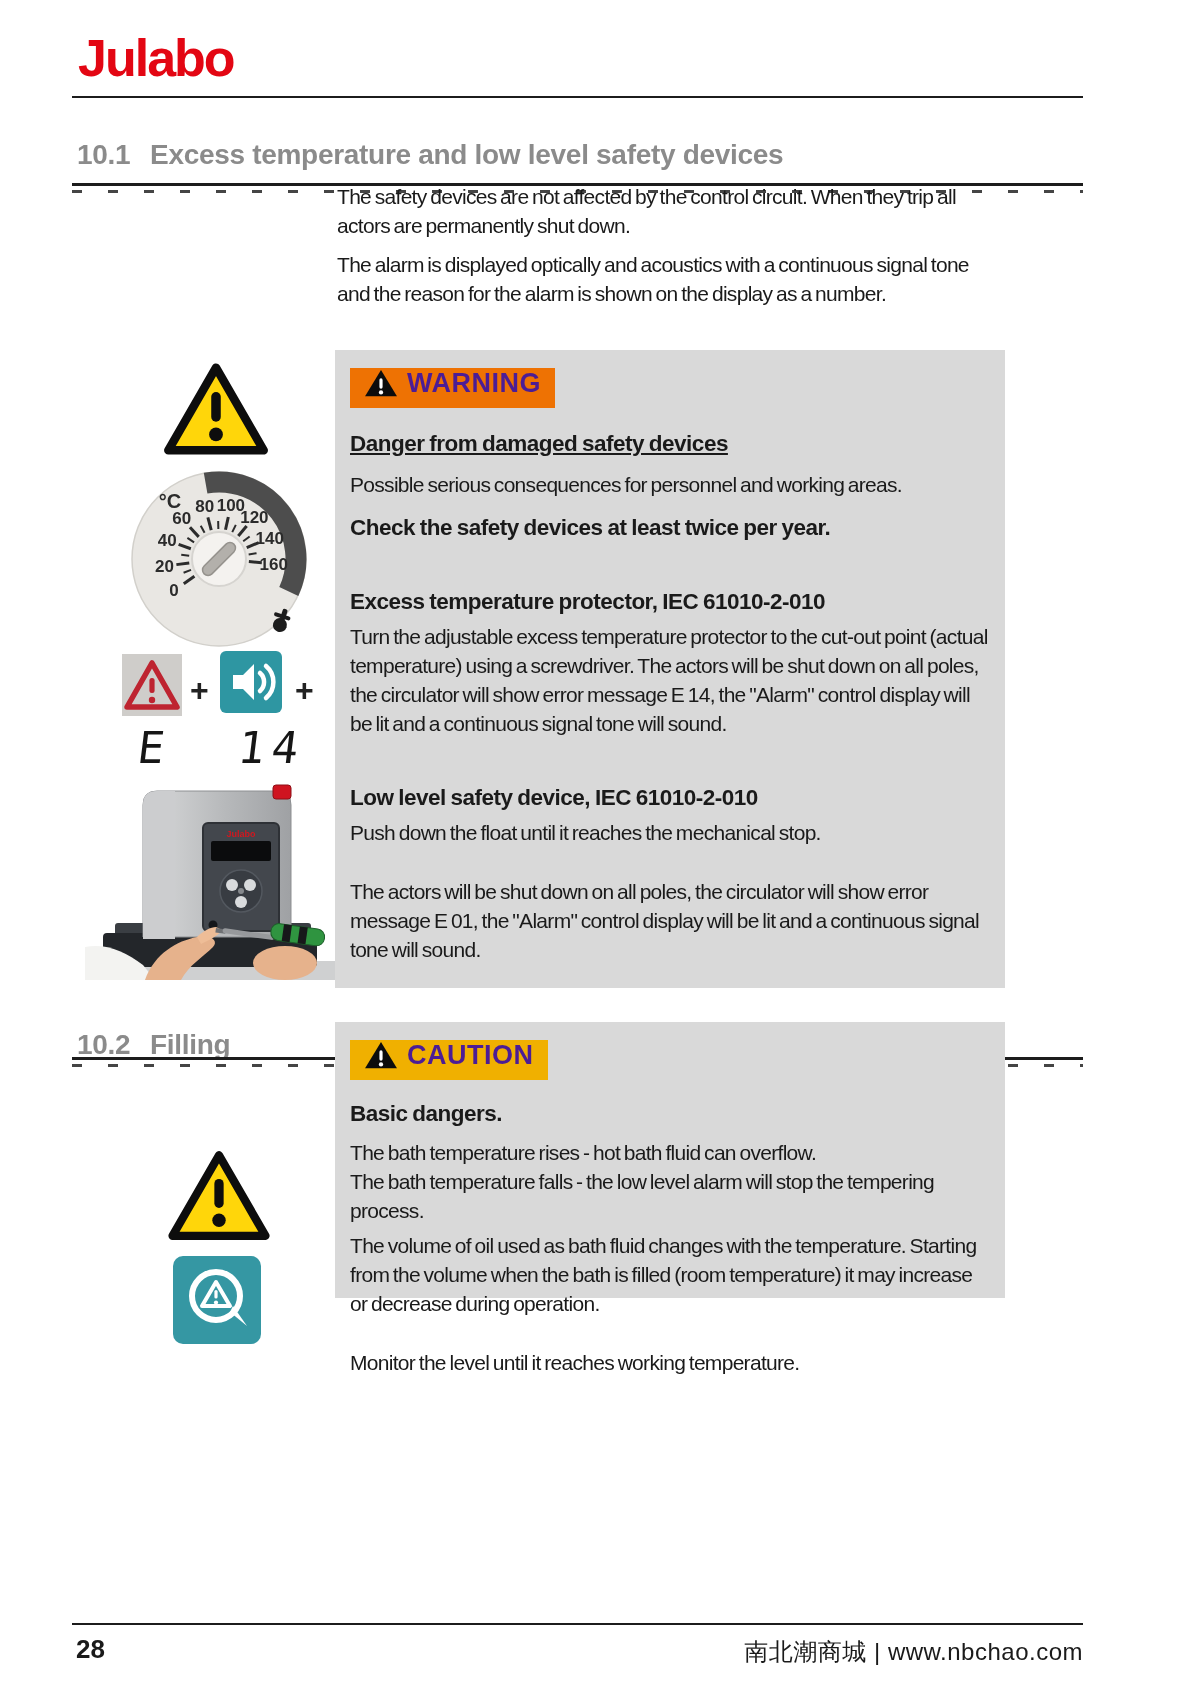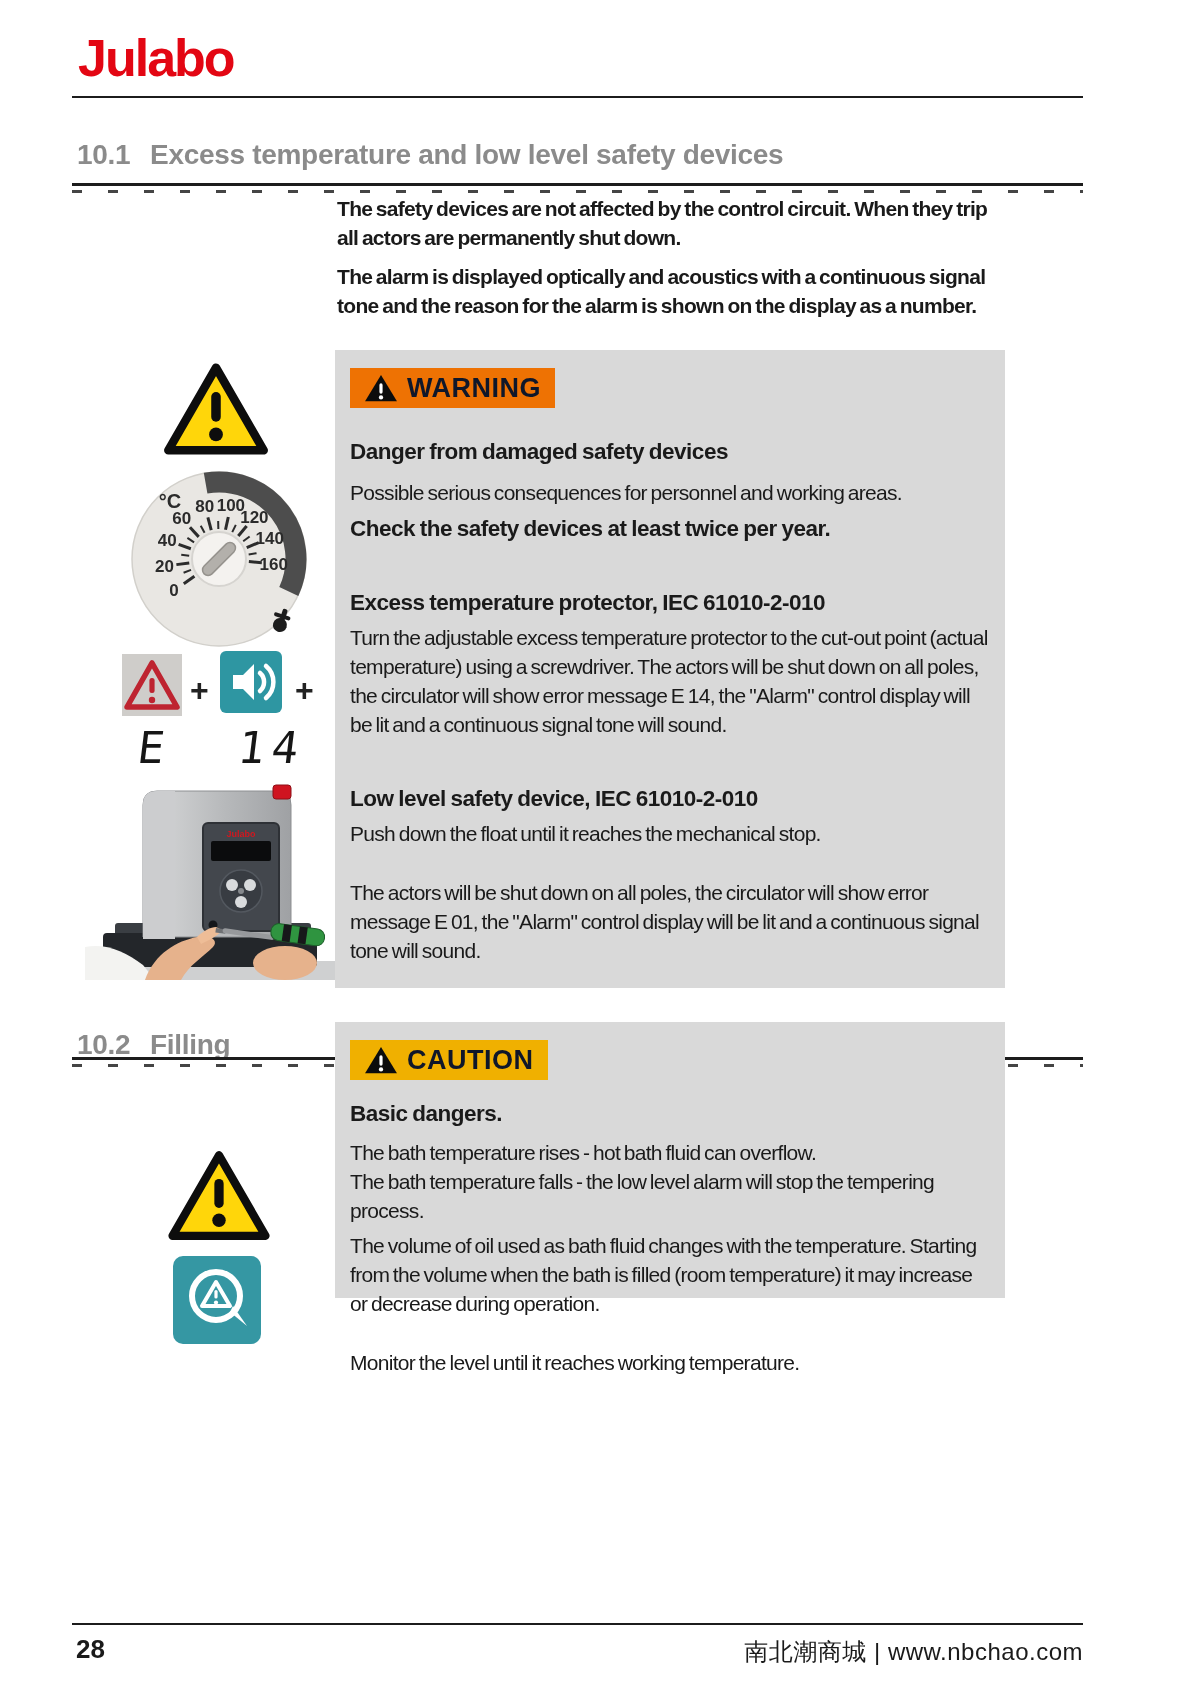--- a/index.html
+++ b/index.html
@@ -28,31 +28,31 @@
   
   .col{position:absolute;left:337px;width:655px;}
   .para{font-size:21px;line-height:29px;letter-spacing:-.7px;word-spacing:-1.5px;}
   .para + .para{margin-top:10px;}
   
   .graybox{
     position:absolute;left:335px;width:670px;background:var(--box-gray,#d9d9d9);
     padding:10px 15px;box-sizing:border-box;
   }
   .band{
-    display:flex;align-items:center;gap:9px;height:40px;padding:0 14px;
+    display:flex;align-items:flex-start;gap:9px;height:40px;padding:0 14px;
     width:max-content;margin-top:8px;font-weight:bold;font-size:27px;
-    letter-spacing:.5px;color:#0f172a;
+    letter-spacing:.5px;color:#4c1d95;
   }
   .band-warning{background:var(--warning-orange,#ee7203);}
   .band-caution{background:var(--caution-yellow,#f0b000);}
   .bx-h{font-weight:bold;font-size:22.5px;line-height:28px;letter-spacing:-.5px;word-spacing:-1px;}
   .bx-p{font-size:21px;line-height:29px;letter-spacing:-.7px;word-spacing:-1.5px;width:640px;}
-  .mt4{margin-top:12px;}.mt6{margin-top:6px;}.mt8{margin-top:8px;}
+  .mt4{margin-top:12px;}.mt6{margin-top:6px;}.mt8{margin-top:15px;}
   .mt10{margin-top:10px;}.mt12{margin-top:30px;}.mt20{margin-top:20px;}
-  .mt26{margin-top:30px;}.mt46{margin-top:46px;}
+  .mt26{margin-top:22px;text-decoration:underline;}.mt46{margin-top:46px;}
   
   .tile{position:absolute;border-radius:6px;}
   .plus{position:absolute;font-size:32px;font-weight:bold;color:#222;}
   .sevenseg{
     position:absolute;left:138px;top:722px;
     font-family:"DejaVu Sans Mono",monospace;font-size:44px;color:#161616;
     letter-spacing:7px;transform:skewX(-7deg);white-space:pre;
   }
   
   .footer-num{position:absolute;left:76px;top:1634px;font-size:26px;font-weight:bold;}
@@ -65,21 +65,21 @@
 <div class="page">
 
   <div class="logo">Julabo</div>
   <div class="rule rule-thin" style="top:96px;"></div>
 
   <div class="sec-head sec-num" style="top:139px;">10.1</div>
   <div class="sec-head sec-title" style="top:139px;">Excess temperature and low level safety devices</div>
   <div class="rule rule-head" style="top:183px;"></div>
   <div class="dashes" style="top:190px;"></div>
 
-  <div class="col" style="top:194px;font-weight:bold;">
+  <div class="col" style="top:182px;">
     <div class="para">The safety devices are not affected by the control circuit. When they trip all actors are permanently shut down.</div>
     <div class="para">The alarm is displayed optically and acoustics with a continuous signal tone and the reason for the alarm is shown on the display as a number.</div>
   </div>
 
   <div class="abs" style="left:163px;top:360px;">
     <svg width="106" height="98" viewBox="0 0 100 92">
       <polygon points="50,7 95,85 5,85" fill="#ffd60a" stroke="#0d0d0d" stroke-width="8" stroke-linejoin="round"></polygon>
       <rect x="45.5" y="30" width="9" height="28" rx="4.5" fill="#0d0d0d"></rect>
       <circle cx="50" cy="70" r="6.5" fill="#0d0d0d"></circle>
     </svg>

